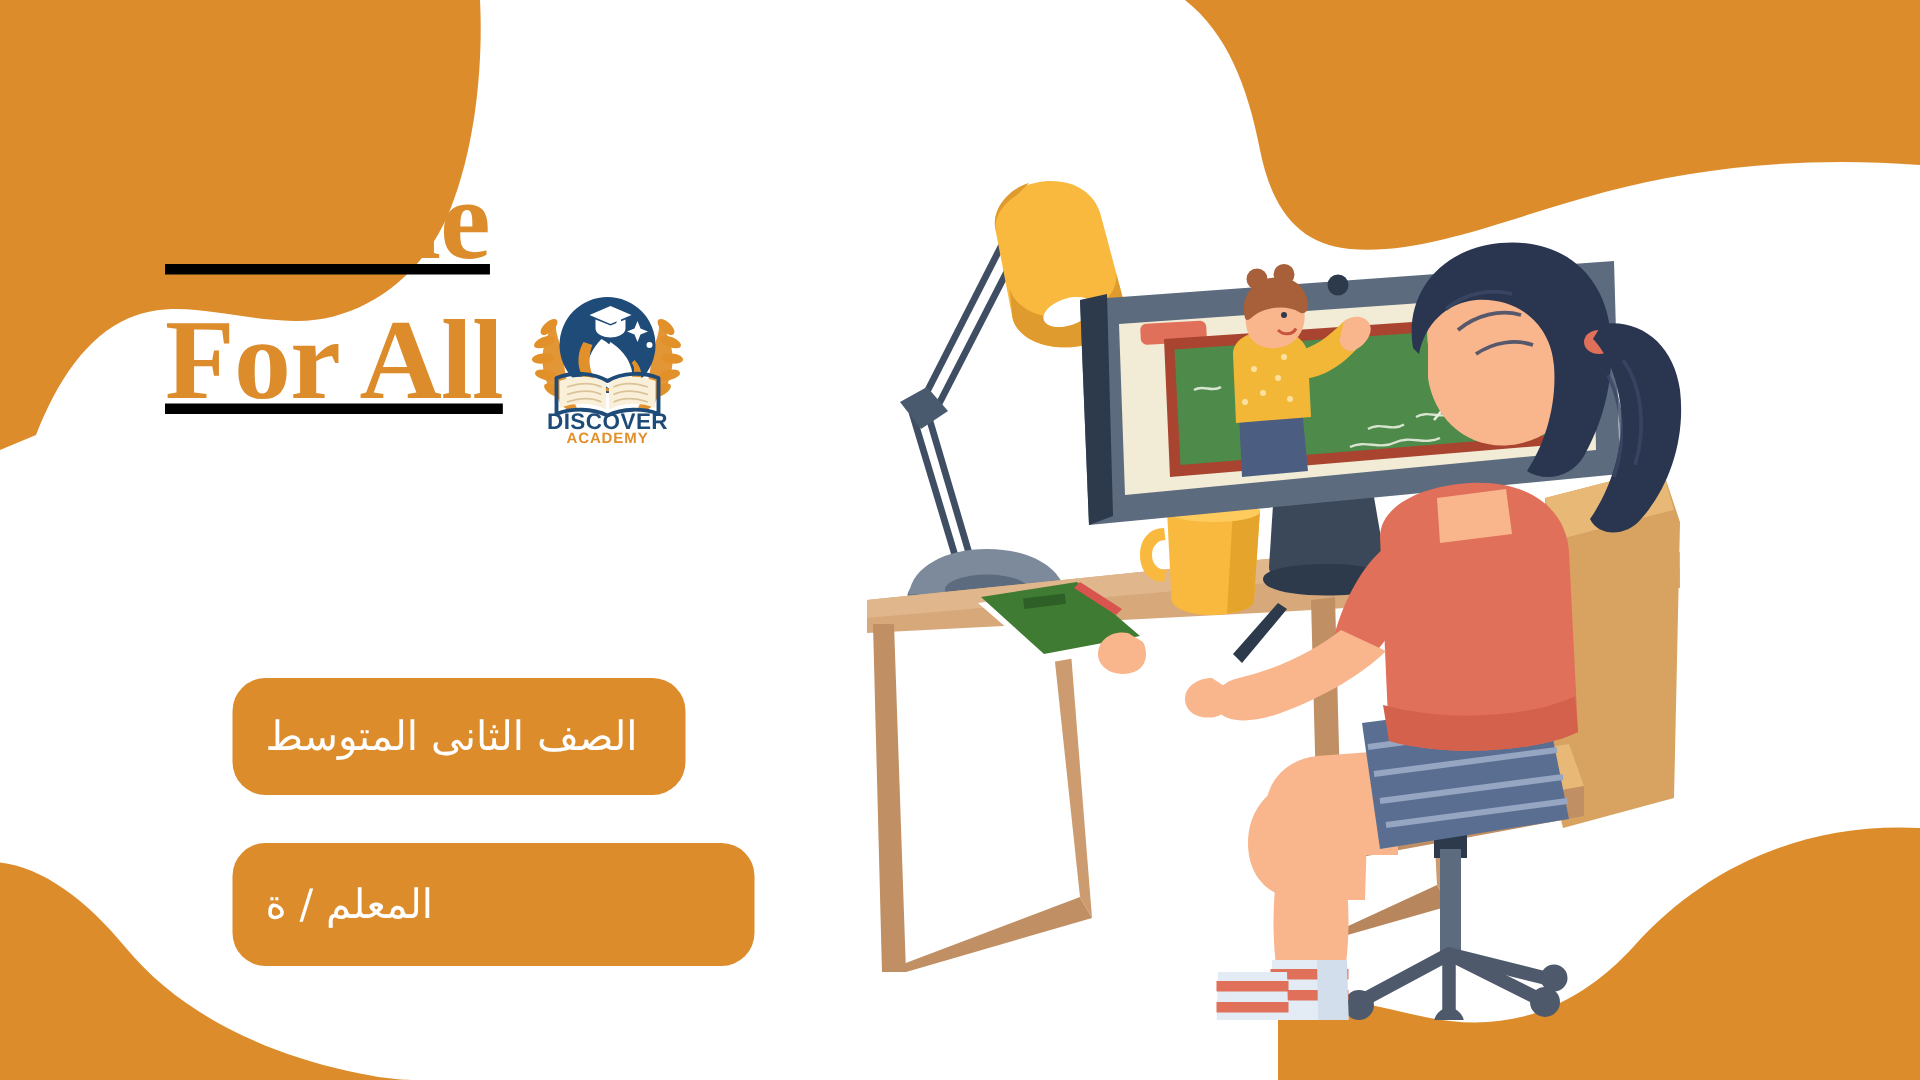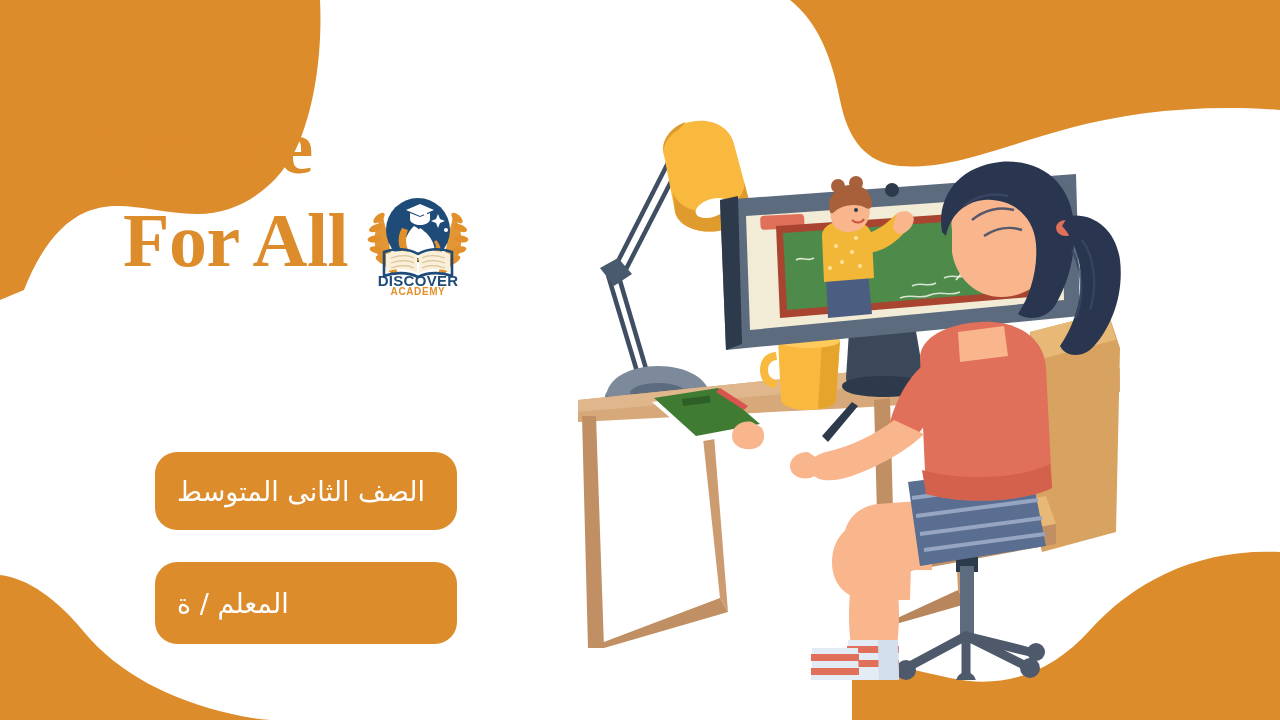--- a/index.html
+++ b/index.html
@@ -22,37 +22,37 @@
   }
   .art-layer {
     position:absolute;
     left:560px; top:100px;
     width:620px; height:580px;
   }
 
   
   .text-col {
     position:absolute;
-    left:96px; top:110px;
+    left:110px; top:110px;
     width:430px;
+    text-decoration:underline;
   }
   .headline {
     font-family:"Liberation Serif", "DejaVu Serif", serif;
     font-weight:bold;
     font-size:76px;
     line-height:0.98;
     color:#DD8C2C;
     letter-spacing:-0.5px;
     white-space:nowrap;
   }
   .headline-row3 {
     display:flex;
     align-items:center;
     gap:14px;
-    margin-left:27px;
   }
 
   
   .logo {
     position:relative;
     width:112px; height:112px;
     flex:0 0 auto;
     text-align:center;
   }
   .logo svg { display:block; width:112px; height:112px; }
@@ -66,21 +66,21 @@
     display:flex;
     align-items:center;
     justify-content:flex-end;
     padding:0 22px;
     direction:rtl;
     font-size:27px;
     font-family:"DejaVu Sans", "Liberation Sans", sans-serif;
     letter-spacing:0;
   }
   #pill-grade { left:155px; top:452px; width:302px; height:78px; }
-  #pill-teacher { left:155px; top:562px; width:302px; height:82px; }
+  #pill-teacher { left:155px; top:562px; width:348px; height:82px; }
 </style>
 </head>
 <body>
 
 <div id="slide">
 
   <svg class="deco-layer" viewBox="0 0 1280 720" preserveAspectRatio="none">
 
     <path d="M0,0 L320,0 C322,40 318,95 300,140 C282,185 240,215 196,214
              C152,213 120,198 86,212 C58,224 38,254 24,290 L0,300 Z" fill="#DD8C2C"></path>

